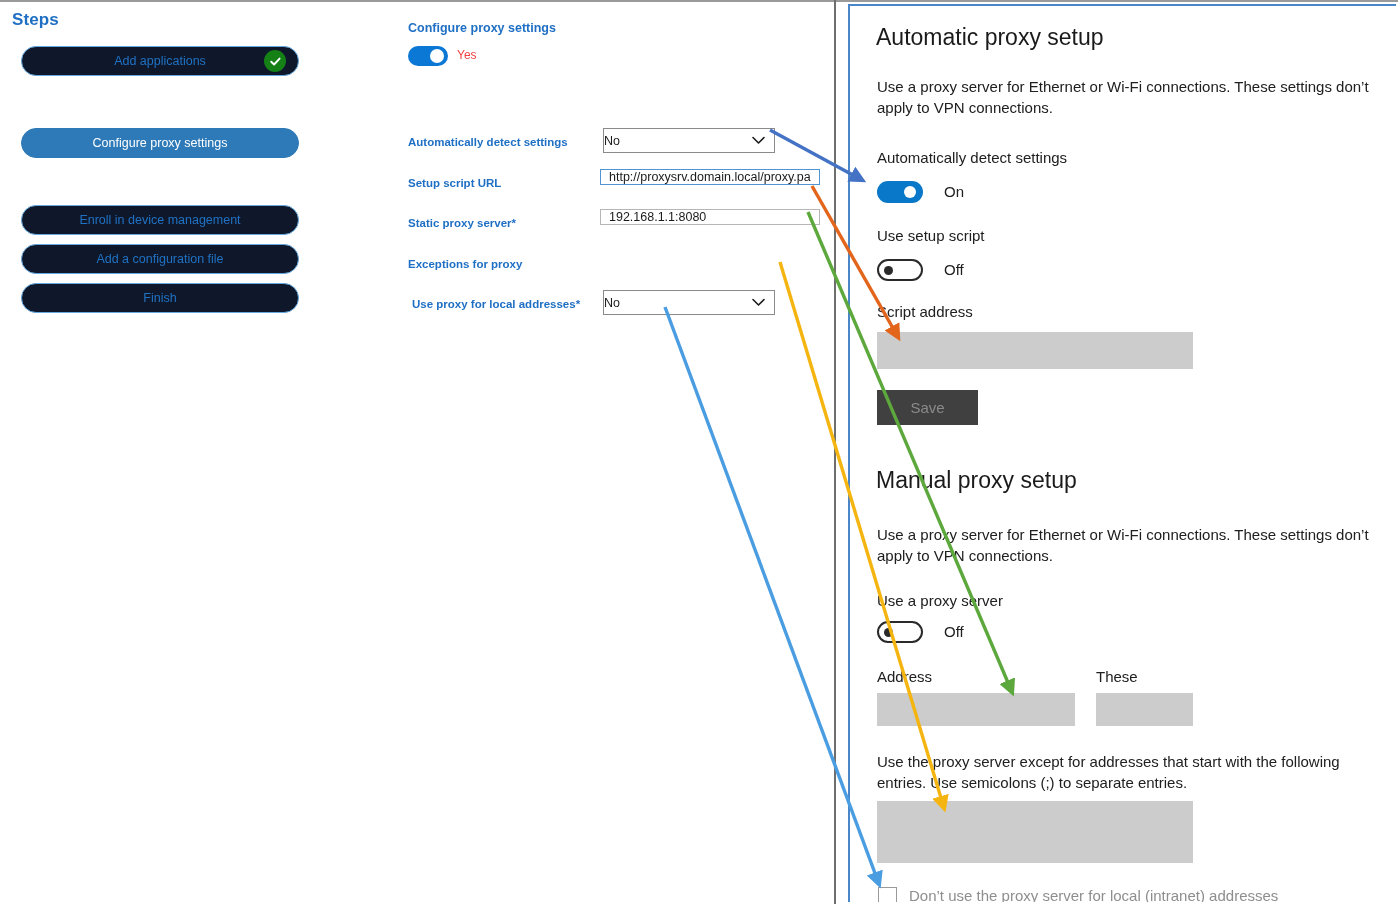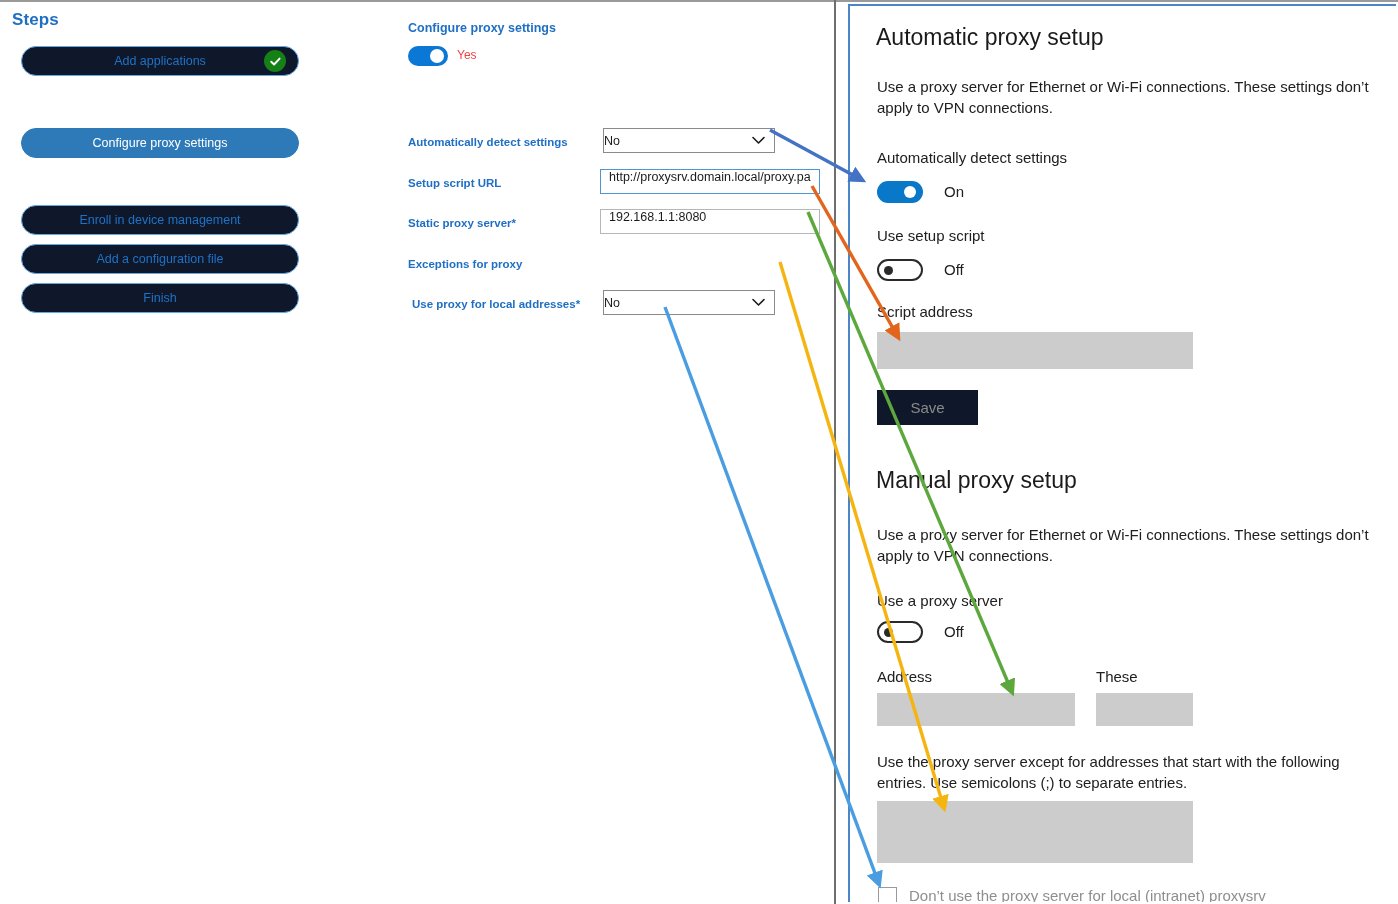--- a/index.html
+++ b/index.html
@@ -114,21 +114,21 @@
     font-weight: bold;
     color: #1f6fc4;
     white-space: nowrap;
   }
   .field-label .req {
     color: #1f6fc4;
     font-weight: bold;
   }
   .txtbox {
     position: absolute;
-    height: 25px;
+    height: 16px;
     border: 1px solid #b6b6b6;
     background: #ffffff;
     box-sizing: border-box;
     font-size: 12.5px;
     color: #1b1b1b;
     display: flex;
     align-items: flex-start;
     padding-left: 8px;
     overflow: hidden;
     white-space: nowrap;
@@ -227,21 +227,21 @@
     font-size: 15px;
     color: #202020;
   }
   .w-inputbox {
     position: absolute;
     background: #cccccc;
     cursor: text;
   }
   .w-button {
     position: absolute;
-    background: #0f172a;
+    background: #404040;
     color: #8a8a8a;
     font-size: 15px;
     display: flex;
     align-items: center;
     justify-content: center;
     cursor: pointer;
   }
   .w-checkbox {
     position: absolute;
     width: 19px; height: 19px;
@@ -395,21 +395,21 @@
       <span></span>
     </div>
 
     <div class="w-body" style="left:27px; top:745px">Use the proxy server except for addresses that start with the following entries. Use semicolons (;) to separate entries.</div>
 
     <div class="w-inputbox" style="left:27px; top:795px; width:316px; height:62px">
       <span></span>
     </div>
 
     <div class="w-checkbox" style="left:28px; top:881px"></div>
-    <div class="w-checkbox-label" style="left:59px; top:881px">Don’t use the proxy server for local (intranet) proxysrv</div>
+    <div class="w-checkbox-label" style="left:59px; top:881px">Don’t use the proxy server for local (intranet) addresses</div>
   </div>
 
   <svg class="arrows" viewBox="0 0 1398 904">
     <defs>
       <marker id="ah-blue" markerWidth="5" markerHeight="5" refX="3.6" refY="2.5" orient="auto">
         <path d="M0,0 L5,2.5 L0,5 z" fill="#4472c4"></path>
       </marker>
       <marker id="ah-orange" markerWidth="5" markerHeight="5" refX="3.6" refY="2.5" orient="auto">
         <path d="M0,0 L5,2.5 L0,5 z" fill="#e2651b"></path>
       </marker>

